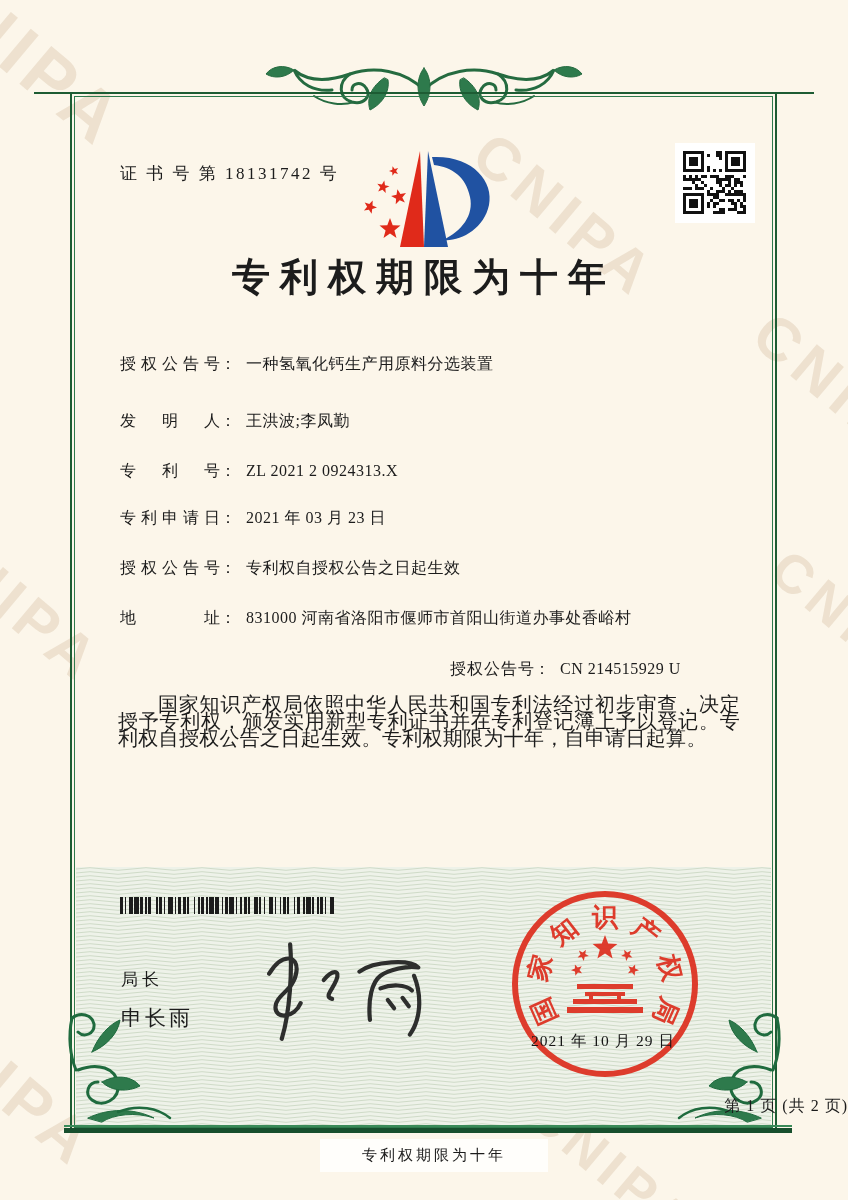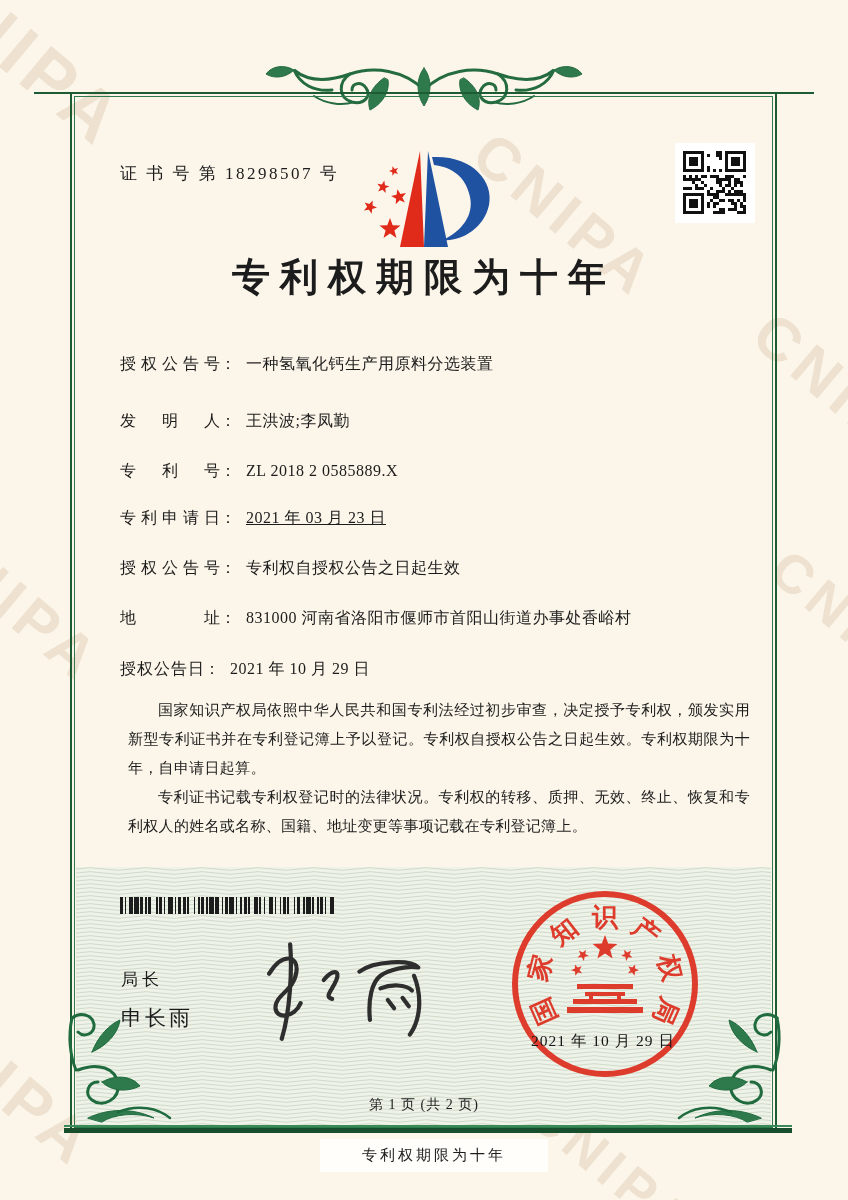--- a/index.html
+++ b/index.html
@@ -27,36 +27,36 @@
          letter-spacing:10px;}
   
   .frow{position:absolute;left:120px;width:640px;font-size:16px;line-height:24px;}
   .flabel{display:inline-block;width:100px;text-align:justify;text-align-last:justify;vertical-align:top;}
   .fcolon{display:inline-block;margin-right:10px;}
   .fvalue{letter-spacing:.5px;margin-top:43px;}
   #grant-row{position:absolute;left:120px;top:657px;width:660px;font-size:16px;line-height:24px;}
   #grant-no-group{position:absolute;left:330px;top:0;}
   .glabel{display:inline-block;width:84px;text-align:justify;text-align-last:justify;}
   
-  #body-text{left:128px;top:696px;width:622px;font-size:15px;line-height:29px;text-align:justify;}
+  #body-text{left:118px;top:696px;width:622px;font-size:20px;line-height:17px;text-align:justify;}
   #body-text p{margin:0;text-indent:2em;letter-spacing:.3px;}
   
   #barcode{left:120px;top:897px;height:17px;display:flex;}
   #barcode div{height:17px;}
   
   #director-title{left:121px;top:968px;font-size:17px;letter-spacing:4px;}
   #director-name{left:121px;top:1004px;font-size:21px;letter-spacing:3px;}
   #signature{left:250px;top:938px;}
   
   #seal{left:503px;top:886px;opacity:.93;}
   .sealchar{font-size:26px;font-weight:bold;fill:#dd2f1f;text-anchor:middle;
             font-family:"Liberation Serif",serif;}
   #seal-date{left:531px;top:1031px;font-size:15.5px;letter-spacing:1px;color:#161616;}
   
-  #page-num{left:0;top:1096px;width:848px;text-align:center;font-size:14px;letter-spacing:1px;}
+  #page-num{left:0;top:1096px;width:848px;text-align:right;font-size:16px;letter-spacing:1px;}
   #cont-box{left:320px;top:1139px;width:228px;height:33px;background:#fffefb;
             text-align:center;line-height:33px;font-size:15px;letter-spacing:3px;}
 </style>
 </head>
 <body>
 
 <div id="watermarks">
     <span class="wm" style="left: 18px; top: 50px; font-size: 72px;">CNIPA</span>
     <span class="wm" style="left: 565px; top: 215px; font-size: 60px;">CNIPA</span>
     <span class="wm" style="left: 845px; top: 395px; font-size: 60px;">CNIPA</span>
@@ -117,21 +117,21 @@
     <path d="M34,40 C48,34 60,22 62,8 C52,12 40,24 34,40 Z" fill="#2e7a4c" stroke-width="1"></path>
     <path d="M44,70 C58,62 74,64 82,74 C70,80 54,80 44,70 Z" fill="#2e7a4c" stroke-width="1"></path>
     <path d="M30,106 C50,96 76,96 96,106 C78,100 56,102 44,110 Z" fill="#2e7a4c" stroke-width="1"></path>
     <path d="M60,100 C80,92 100,96 112,106" stroke-width="2.5"></path>
   </g>
 </svg>
 
 <div class="abs" id="bottom-line-thin"></div>
 <div class="abs" id="bottom-line-thick"></div>
 
-<div class="abs" id="cert-no">证 书 号 第 18298507 号</div>
+<div class="abs" id="cert-no">证 书 号 第 18131742 号</div>
 
 <div class="abs" id="qr-box">
   <svg id="qr" width="63" height="63">
       <rect x="0" y="0" width="3" height="3" fill="#111"></rect>
       <rect x="3" y="0" width="3" height="3" fill="#111"></rect>
       <rect x="6" y="0" width="3" height="3" fill="#111"></rect>
       <rect x="9" y="0" width="3" height="3" fill="#111"></rect>
       <rect x="12" y="0" width="3" height="3" fill="#111"></rect>
       <rect x="15" y="0" width="3" height="3" fill="#111"></rect>
       <rect x="18" y="0" width="3" height="3" fill="#111"></rect>
@@ -353,35 +353,34 @@
   <polygon points="64,4 68,100 44,100" fill="#e02a1a"></polygon>
   <polygon points="72,4 92,100 68,100" fill="#2052a2"></polygon>
   <path fill="#2052a2" d="M76,10 C116,8 138,34 133,58 C128,82 104,95 87,93 C106,84 118,68 114,50 C110,30 96,20 78,18 Z"></path>
 </svg>
 
 <div class="abs" id="title">专利权期限为十年</div>
 
 <div id="field-rows">
     <div class="frow" style="top: 352px;"><span class="flabel">授权公告号</span><span class="fcolon">：</span><span class="fvalue">一种氢氧化钙生产用原料分选装置</span></div>
     <div class="frow" style="top: 409px;"><span class="flabel">发明人</span><span class="fcolon">：</span><span class="fvalue">王洪波;李凤勤</span></div>
-    <div class="frow" style="top: 459px;"><span class="flabel">专利号</span><span class="fcolon">：</span><span class="fvalue">ZL 2018 2 0585889.X</span></div>
-    <div class="frow" style="top: 506px; text-decoration: underline;"><span class="flabel">专利申请日</span><span class="fcolon">：</span><span class="fvalue">2021 年 03 月 23 日</span></div>
+    <div class="frow" style="top: 459px;"><span class="flabel">专利号</span><span class="fcolon">：</span><span class="fvalue">ZL 2021 2 0924313.X</span></div>
+    <div class="frow" style="top: 506px;"><span class="flabel">专利申请日</span><span class="fcolon">：</span><span class="fvalue">2021 年 03 月 23 日</span></div>
     <div class="frow" style="top: 556px;"><span class="flabel">授权公告号</span><span class="fcolon">：</span><span class="fvalue">专利权自授权公告之日起生效</span></div>
     <div class="frow" style="top: 606px;"><span class="flabel">地址</span><span class="fcolon">：</span><span class="fvalue">831000 河南省洛阳市偃师市首阳山街道办事处香峪村</span></div>
   </div>
 
 <div id="grant-row">
-  <span>
-    <span class="glabel">授权公告日</span><span class="fcolon">：</span><span class="fvalue">2021 年 10 月 29 日</span>
+  <span id="grant-no-group">
+    <span class="glabel">授权公告号</span><span class="fcolon">：</span><span class="fvalue">CN 214515929 U</span>
   </span>
 </div>
 
 <div class="abs" id="body-text">
   <p>国家知识产权局依照中华人民共和国专利法经过初步审查，决定授予专利权，颁发实用新型专利证书并在专利登记簿上予以登记。专利权自授权公告之日起生效。专利权期限为十年，自申请日起算。</p>
-  <p>专利证书记载专利权登记时的法律状况。专利权的转移、质押、无效、终止、恢复和专利权人的姓名或名称、国籍、地址变更等事项记载在专利登记簿上。</p>
 </div>
 
 <div class="abs" id="barcode">
     <div style="width: 3.13669px; background: rgb(28, 28, 28);"></div>
     <div style="width: 1.56835px; background: transparent;"></div>
     <div style="width: 1.56835px; background: rgb(28, 28, 28);"></div>
     <div style="width: 3.13669px; background: transparent;"></div>
     <div style="width: 3.13669px; background: rgb(28, 28, 28);"></div>
     <div style="width: 1.56835px; background: transparent;"></div>
     <div style="width: 4.70504px; background: rgb(28, 28, 28);"></div>

